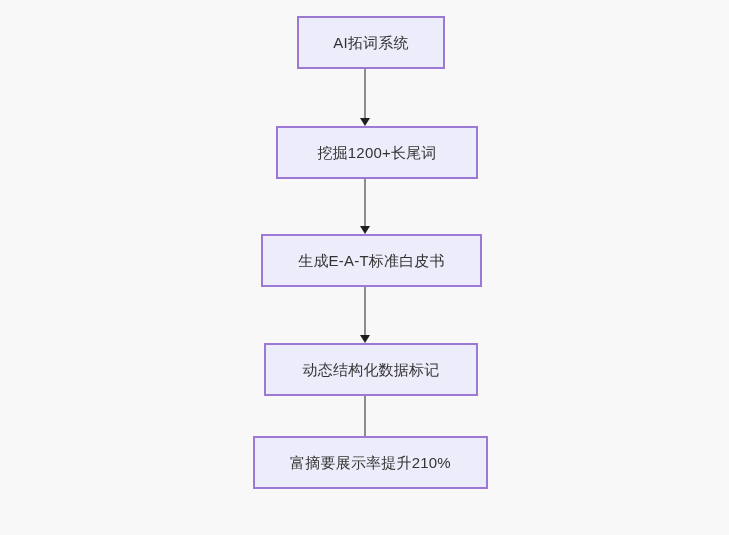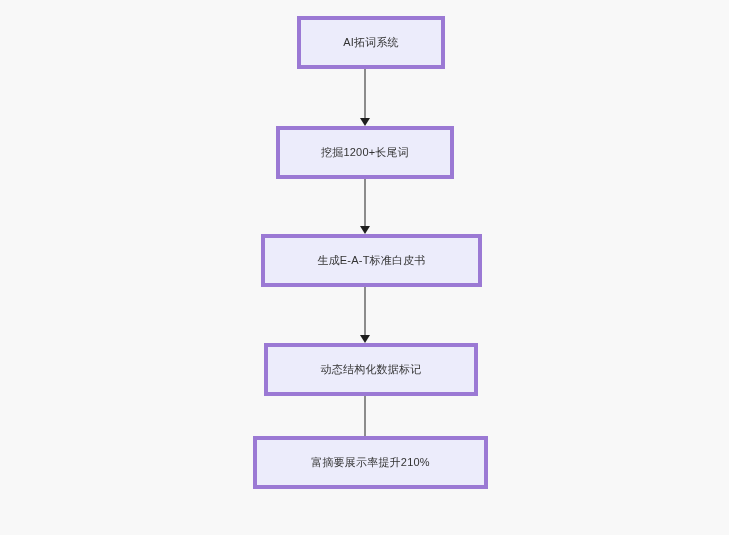--- a/index.html
+++ b/index.html
@@ -15,26 +15,26 @@
   }
   #flow-canvas {
     position: relative;
     width: 729px;
     height: 535px;
   }
   .node {
     position: absolute;
     box-sizing: border-box;
     background: #ececfb;
-    border: 4px solid #ef4444;
+    border: 2px solid #ef4444;
     display: flex;
     align-items: center;
     justify-content: center;
     color: #333333;
-    font-size: 11px;
+    font-size: 15px;
     line-height: 1;
     letter-spacing: 0.2px;
     white-space: nowrap;
   }
   .node-label {
     display: block;
     padding: 0 6px;
   }
   .connector {
     position: absolute;
@@ -65,21 +65,21 @@
 
   <div class="node" id="node-n1" style="left: 297px; top: 16px; width: 148px; height: 53px; background: rgb(236, 236, 251); border-color: rgb(155, 121, 212); color: rgb(51, 51, 51);">
     <span class="node-label">AI拓词系统</span>
   </div>
 
   <div class="connector" id="edge-e1" style="left: 359px; top: 69px; height: 57px;">
     <span class="stem" style="height: 50px; background: rgb(140, 140, 140);"></span>
     <span class="head" style="border-top-color: rgb(31, 31, 31);"></span>
   </div>
 
-  <div class="node" id="node-n2" style="left: 276px; top: 126px; width: 178px; height: 53px; background: rgb(236, 236, 251); border-color: rgb(155, 121, 212); color: rgb(51, 51, 51);">
+  <div class="node" id="node-n2" style="left: 276px; top: 126px; width: 202px; height: 53px; background: rgb(236, 236, 251); border-color: rgb(155, 121, 212); color: rgb(51, 51, 51);">
     <span class="node-label">挖掘1200+长尾词</span>
   </div>
 
   <div class="connector" id="edge-e2" style="left: 359px; top: 179px; height: 55px;">
     <span class="stem" style="height: 48px; background: rgb(140, 140, 140);"></span>
     <span class="head" style="border-top-color: rgb(31, 31, 31);"></span>
   </div>
 
   <div class="node" id="node-n3" style="left: 261px; top: 234px; width: 221px; height: 53px; background: rgb(236, 236, 251); border-color: rgb(155, 121, 212); color: rgb(51, 51, 51);">
     <span class="node-label">生成E-A-T标准白皮书</span>

